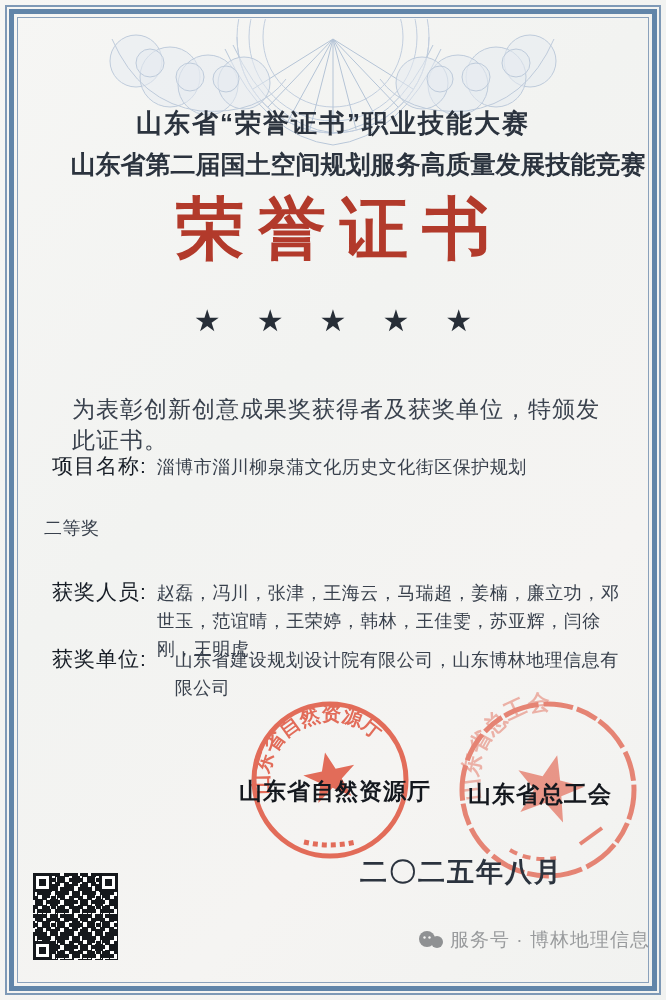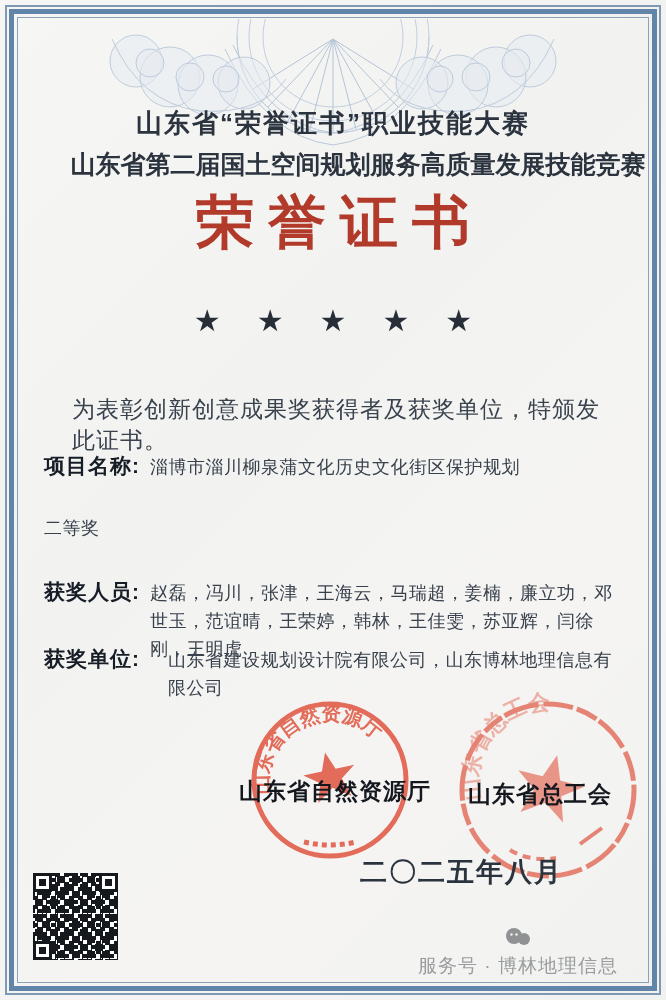--- a/index.html
+++ b/index.html
@@ -23,42 +23,42 @@
     position:absolute;left:0;top:106px;width:666px;text-align:center;
     font-size:26px;font-weight:bold;color:#2b333e;letter-spacing:2px;
   }
   .title2{
     position:absolute;left:0;top:148px;width:666px;text-align:center;
     font-size:25px;font-weight:bold;color:#2b333e;letter-spacing:0px;margin-left:25px;
   }
   .heading{
     position:absolute;left:0;top:184px;width:666px;text-align:center;
     font-family:"Liberation Serif", serif;
-    font-size:58px;font-weight:bold;color:#b23a2b;letter-spacing:14px;
+    font-size:68px;font-weight:bold;color:#b23a2b;letter-spacing:14px;
     text-indent:14px;
   }
   .stars{
     position:absolute;left:0;top:306px;width:666px;
     display:flex;justify-content:center;gap:36px;
     font-size:30px;color:#272e37;line-height:1;
   }
   .body-text{
     position:absolute;left:72px;top:394px;width:530px;
     font-family:"Liberation Serif", serif;
     font-size:23px;color:#3a424e;letter-spacing:1px;line-height:1.35;
   }
   .fields{position:absolute;left:44px;top:452px;width:586px;}
   .field-row{display:flex;align-items:baseline;position:absolute;left:0;width:586px;}
   .field-row.r0{top:0px;}
   .field-row.r1{top:63px;}
   .field-row.r2{top:126px;justify-content:flex-end;}
   .field-row.r3{top:193px;gap:18px;}
   .field-label{
-    font-size:21px;font-weight:bold;color:#171d26;white-space:nowrap;margin-right:10px;
-    letter-spacing:1px;flex:0 0 auto;
+    font-size:21px;font-weight:normal;color:#171d26;white-space:nowrap;margin-right:10px;
+    letter-spacing:1px;flex:0 0 auto;margin-left:8px;
   }
   .field-value{
     font-family:"Liberation Serif", serif;
     font-size:18px;color:#39414d;line-height:1.55;letter-spacing:0.5px;
   }
   .seal{position:absolute;pointer-events:none;}
   .seal-left{left:248px;top:696px;width:164px;height:168px;}
   .seal-right{left:452px;top:692px;width:192px;height:196px;}
   .issuer{
     position:absolute;font-size:23px;font-weight:bold;color:#14181e;letter-spacing:1px;
@@ -78,21 +78,21 @@
       repeating-conic-gradient(#15181c 0% 25%, #fdfdfd 0% 50%) 2px 3px/ 15px 15px;
   }
   .finder{position:absolute;width:19px;height:19px;border:3px solid #15181c;background:#fff;box-sizing:border-box;}
   .finder::after{content:"";position:absolute;left:3px;top:3px;width:7px;height:7px;background:#15181c;}
   .finder.tl{left:0;top:0;}
   .finder.tr{right:0;top:0;}
   .finder.bl{left:0;bottom:0;}
   .watermark{
     position:absolute;left:418px;top:927px;z-index:8;
     display:flex;align-items:center;gap:6px;
-    color:#999b9d;font-size:19px;letter-spacing:1px;white-space:nowrap;flex-direction:column;
+    color:#999b9d;font-size:19px;letter-spacing:1px;white-space:nowrap;
   }
   .wm-icon{width:26px;height:20px;flex:0 0 auto;}
 </style>
 </head>
 <body>
 
 <div class="paper"></div>
 
 <svg class="guilloche" viewBox="0 0 666 140" fill="none">
   <g stroke="#b9c7da" stroke-width="1" opacity="0.85">

